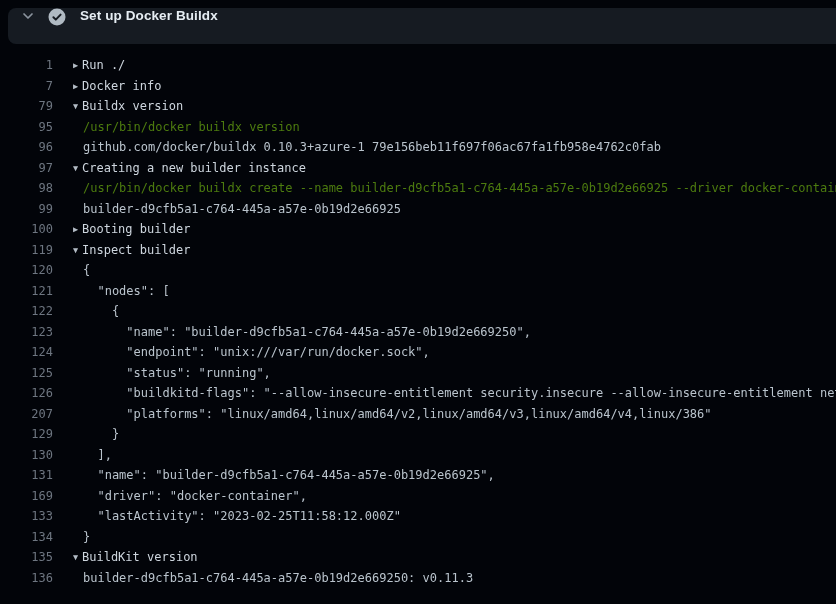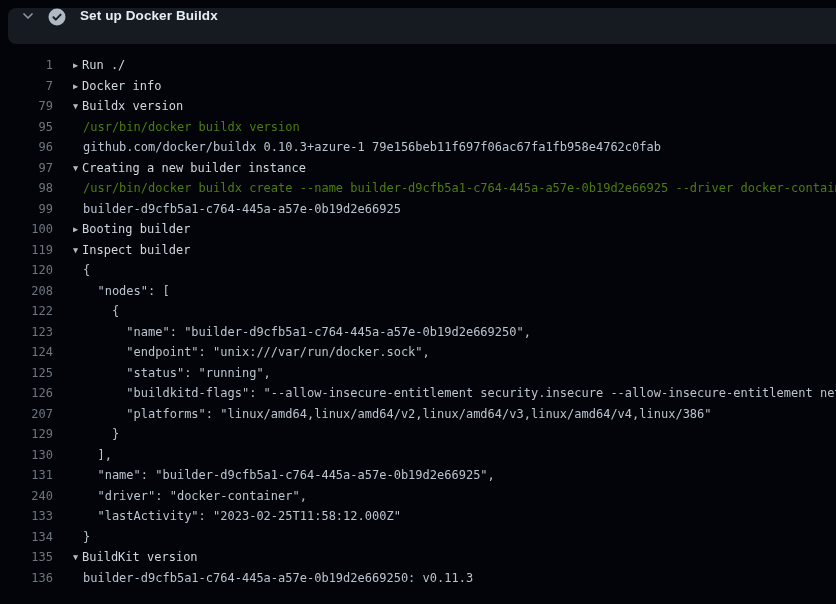--- a/index.html
+++ b/index.html
@@ -125,21 +125,21 @@
     <span class="num">119</span>
     <span class="content group-expanded"><span class="arrow">▼</span><span class="text">Inspect builder</span></span>
   </div>
 
   <div class="row">
     <span class="num">120</span>
     <span class="content output"><span class="text">{</span></span>
   </div>
 
   <div class="row">
-    <span class="num">208</span>
+    <span class="num">121</span>
     <span class="content output"><span class="text">  "nodes": [</span></span>
   </div>
 
   <div class="row">
     <span class="num">122</span>
     <span class="content output"><span class="text">    {</span></span>
   </div>
 
   <div class="row">
     <span class="num">123</span>
@@ -176,21 +176,21 @@
     <span class="num">130</span>
     <span class="content output"><span class="text">  ],</span></span>
   </div>
 
   <div class="row">
     <span class="num">131</span>
     <span class="content output"><span class="text">  "name": "builder-d9cfb5a1-c764-445a-a57e-0b19d2e66925",</span></span>
   </div>
 
   <div class="row">
-    <span class="num">240</span>
+    <span class="num">169</span>
     <span class="content output"><span class="text">  "driver": "docker-container",</span></span>
   </div>
 
   <div class="row">
     <span class="num">133</span>
     <span class="content output"><span class="text">  "lastActivity": "2023-02-25T11:58:12.000Z"</span></span>
   </div>
 
   <div class="row">
     <span class="num">134</span>

